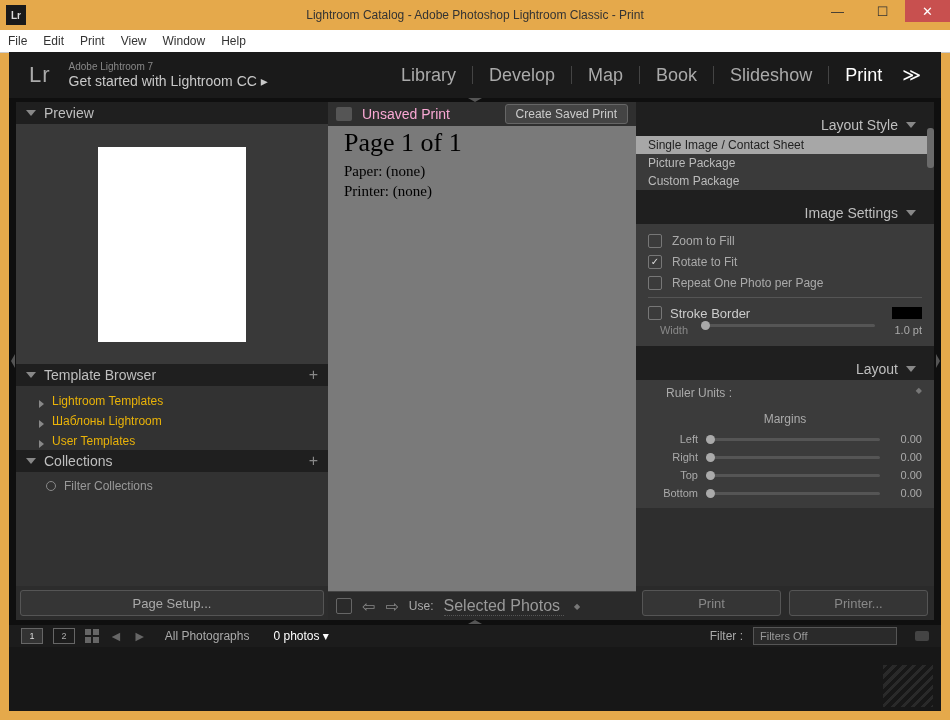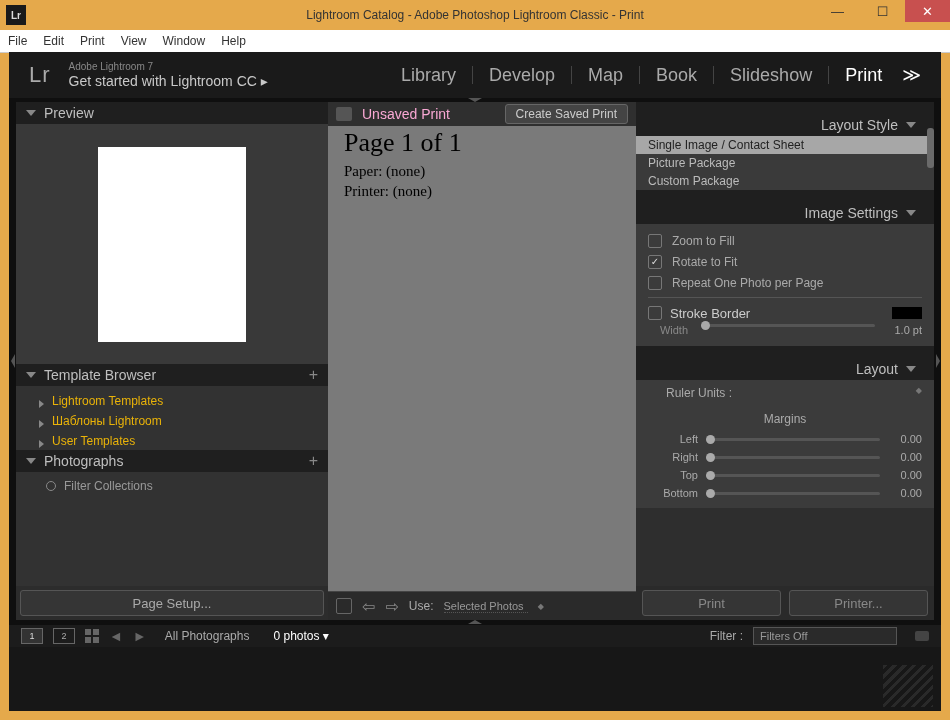--- a/index.html
+++ b/index.html
@@ -52,21 +52,21 @@
   .printicon{width:16px;height:14px;background:#555;border-radius:2px;position:relative}
   .unsaved{color:#f9a8d4;font-size:14px;flex:1}
   .saved-btn{height:18px;padding:0 10px;background:#444;border:1px solid #666;border-radius:3px;color:#ccc;font-size:12px;display:flex;align-items:center}
   .canvas{flex:1;background:#7a7a7a;padding:2px 16px;color:#000000}
   .canvas .page{font-size:26px;font-family:"Segoe UI Light";margin-bottom:4px}
   .canvas .info{font-size:15px;font-family:"Segoe UI Light";line-height:1.3}
   .center-bottom{height:28px;background:#2a2a2a;display:flex;align-items:center;padding:0 8px;gap:10px;border-top:1px solid #444}
   .chk{width:14px;height:14px;border:1px solid #666;border-radius:2px}
   .arrow-l,.arrow-r{color:#888;font-size:16px}
   .use{color:#aaa;font-size:12px}
-  .use-sel{color:#999;font-size:11px;border-bottom:1px dotted #555;padding-right:4px}
+  .use-sel{color:#999;font-size:16px;border-bottom:1px dotted #555;padding-right:4px}
   .diamond{color:#777;font-size:8px}
   .rightpanel{width:298px;background:#2e2e2e;display:flex;flex-direction:column;position:relative}
   .rightpanel .scrollbar{position:absolute;right:0;top:26px;width:7px;height:40px;background:#6a6a6a;border-radius:3px}
   .rpanel-hd{height:22px;background:#1f1f1f;display:flex;align-items:center;justify-content:flex-end;padding:12px 18px 0 10px;color:#bfbfbf;font-size:14px;position:relative}
   .rpanel-hd .tri-d{width:0;height:0;border-left:5px solid transparent;border-right:5px solid transparent;border-top:6px solid #888;margin-left:8px}
   .layout-list{background:#3a3a3a}
   .layout-row{height:18px;display:flex;align-items:center;padding:0 12px;color:#bbb;font-size:12px}
   .layout-row.sel{background:#a7a7a7;color:#222}
   .imgset-body{background:#3b3b3b;padding:6px 12px 2px 12px}
   .chkrow{display:flex;align-items:center;height:21px;gap:10px;color:#aaa;font-size:12px}
@@ -181,21 +181,21 @@
               <span>Шаблоны Lightroom</span>
             </div>
           <div class="tmpl-row">
               <span class="tri-r"></span>
               <span>User Templates</span>
             </div>
         </div>
 
         <div class="panel-hd">
             <span class="tri-d"></span>
-            <span>Photographs</span>
+            <span>Collections</span>
             <span class="plus">+</span>
           </div>
         <div class="coll-body">
           <div class="coll-row">
               <span class="dot"></span>
               <span>Filter Collections</span>
             </div>
         </div>
         <div class="spacer"></div>
       </div>

